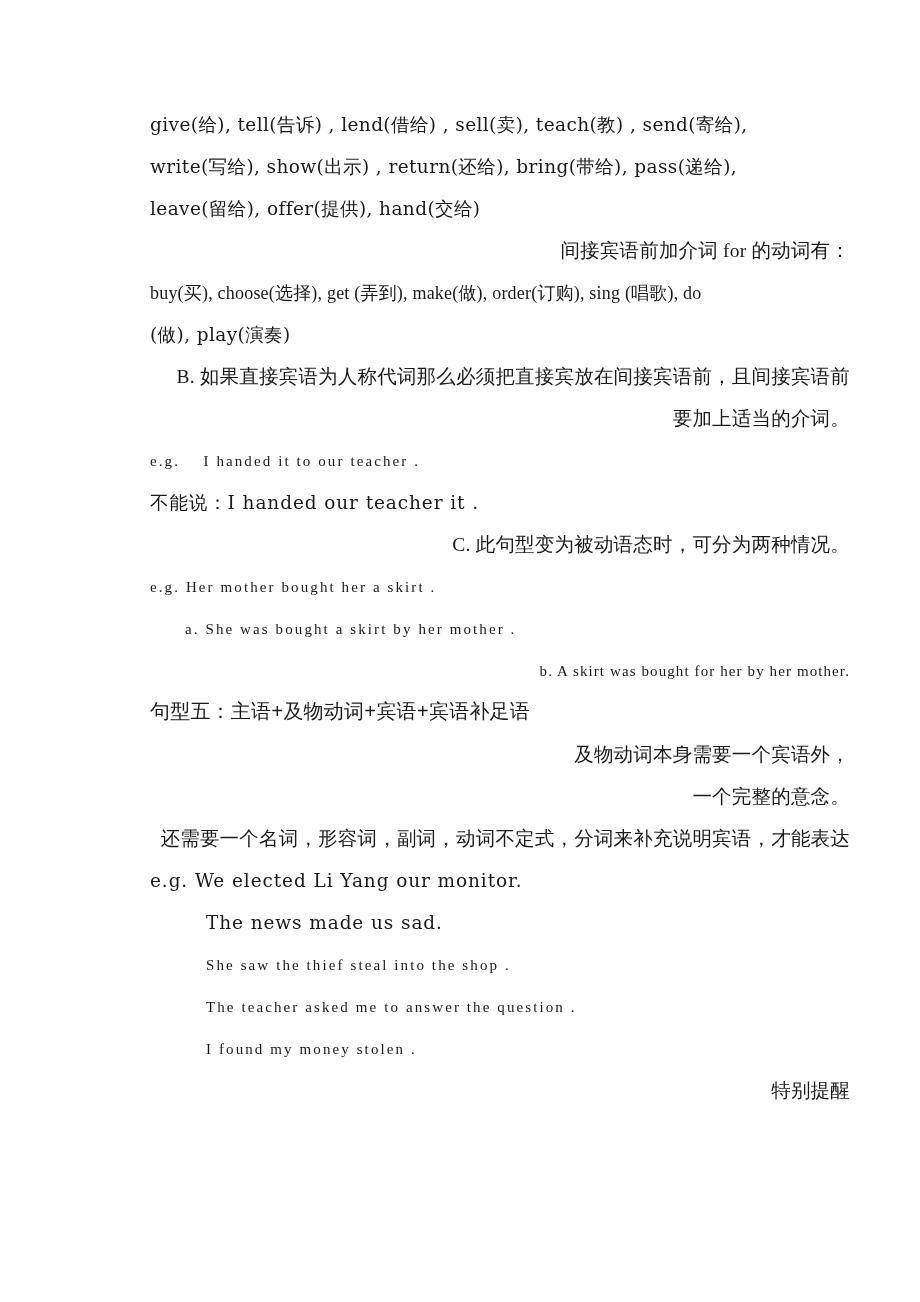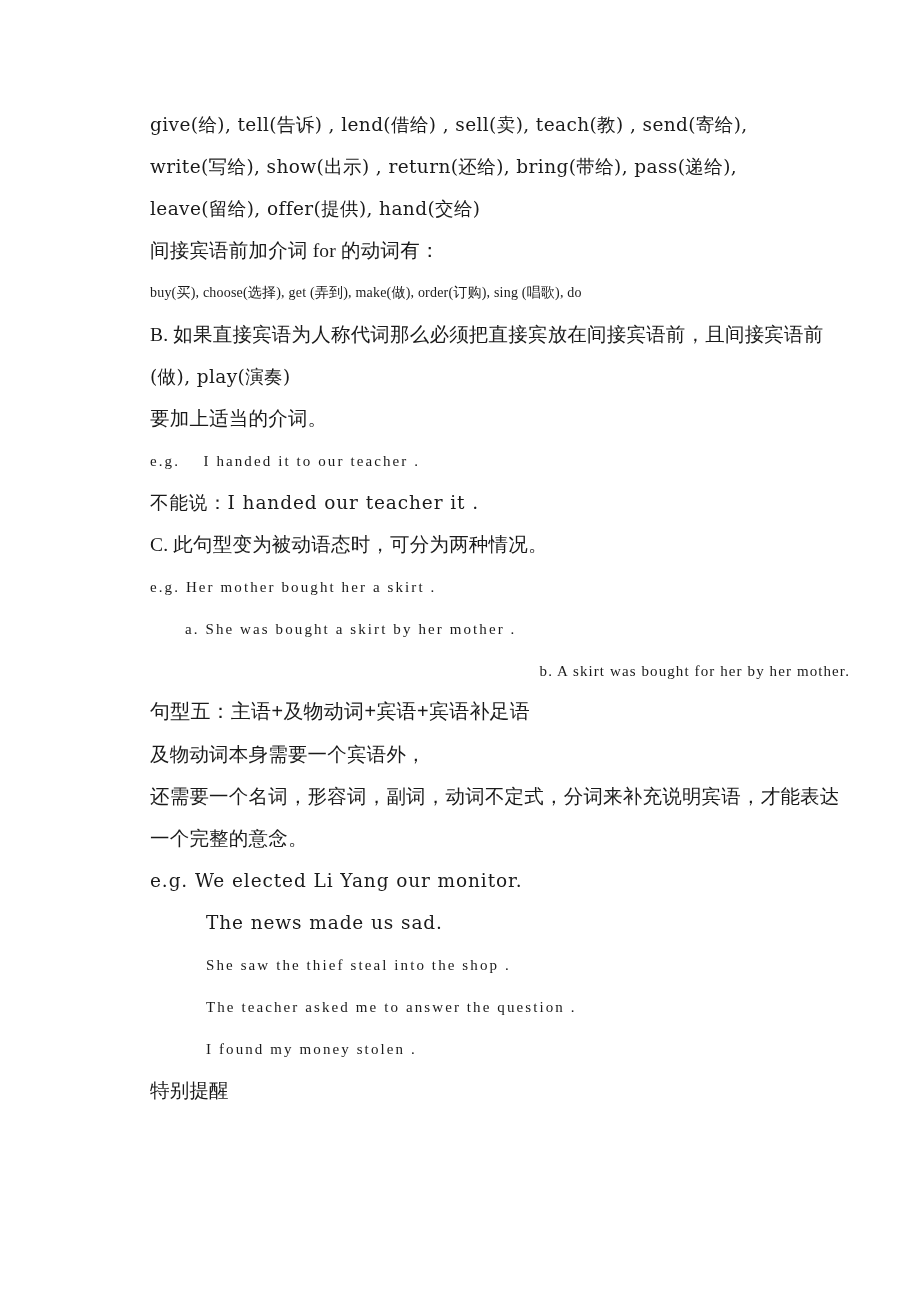--- a/index.html
+++ b/index.html
@@ -41,20 +41,21 @@
     font-size: 15px;
     color: #1a1a1a;
     letter-spacing: 0px;
   }
 
   
   .line.cn {
     font-family: "Liberation Serif", "DejaVu Serif", serif;
     font-size: 19.5px;
     letter-spacing: 0.2px;
+    text-align: right;
   }
 
   
   .line.en {
     font-family: "DejaVu Serif", "Liberation Serif", serif;
     font-size: 18.5px;
     letter-spacing: 0.9px;
   }
 
   
@@ -81,47 +82,47 @@
     font-size: 20px;
     letter-spacing: 0.2px;
   }
 
   
   .indent-1 { padding-left: 35px; }
   .indent-2 { padding-left: 56px; }
 
   
   .line.long {
-    font-size: 14px;
+    font-size: 18px;
     letter-spacing: 0.2px;
   }
 </style>
 </head>
 <body>
 
 <div id="page">
   <div id="doc-body">
       <div class="line vocab">give(给), tell(告诉) , lend(借给) , sell(卖), teach(教) , send(寄给),</div>
       <div class="line vocab">write(写给), show(出示) , return(还给), bring(带给), pass(递给),</div>
       <div class="line vocab">leave(留给), offer(提供), hand(交给)</div>
       <div class="line cn">间接宾语前加介词 for 的动词有：</div>
       <div class="line long">buy(买), choose(选择), get (弄到), make(做), order(订购), sing (唱歌), do</div>
+      <div class="line vocab">(做), play(演奏)</div>
       <div class="line cn">B. 如果直接宾语为人称代词那么必须把直接宾放在间接宾语前，且间接宾语前</div>
-      <div class="line vocab">(做), play(演奏)</div>
       <div class="line cn">要加上适当的介词。</div>
       <div class="line en-wide">e.g.    I handed it to our teacher .</div>
       <div class="line en">不能说：I handed our teacher it .</div>
       <div class="line cn">C. 此句型变为被动语态时，可分为两种情况。</div>
       <div class="line en-wide">e.g. Her mother bought her a skirt .</div>
       <div class="line en-wide indent-1">a. She was bought a skirt by her mother .</div>
       <div class="line en-tight">b. A skirt was bought for her by her mother.</div>
       <div class="line heading">句型五：主语+及物动词+宾语+宾语补足语</div>
       <div class="line cn">及物动词本身需要一个宾语外，</div>
+      <div class="line cn">一个完整的意念。</div>
       <div class="line cn">还需要一个名词，形容词，副词，动词不定式，分词来补充说明宾语，才能表达</div>
-      <div class="line cn">一个完整的意念。</div>
       <div class="line en">e.g. We elected Li Yang our monitor.</div>
       <div class="line en indent-2">The news made us sad.</div>
       <div class="line en-wide indent-2">She saw the thief steal into the shop .</div>
       <div class="line en-wide indent-2">The teacher asked me to answer the question .</div>
       <div class="line en-wide indent-2">I found my money stolen .</div>
       <div class="line cn">特别提醒</div>
     </div>
 </div>
 
 </body></html>

